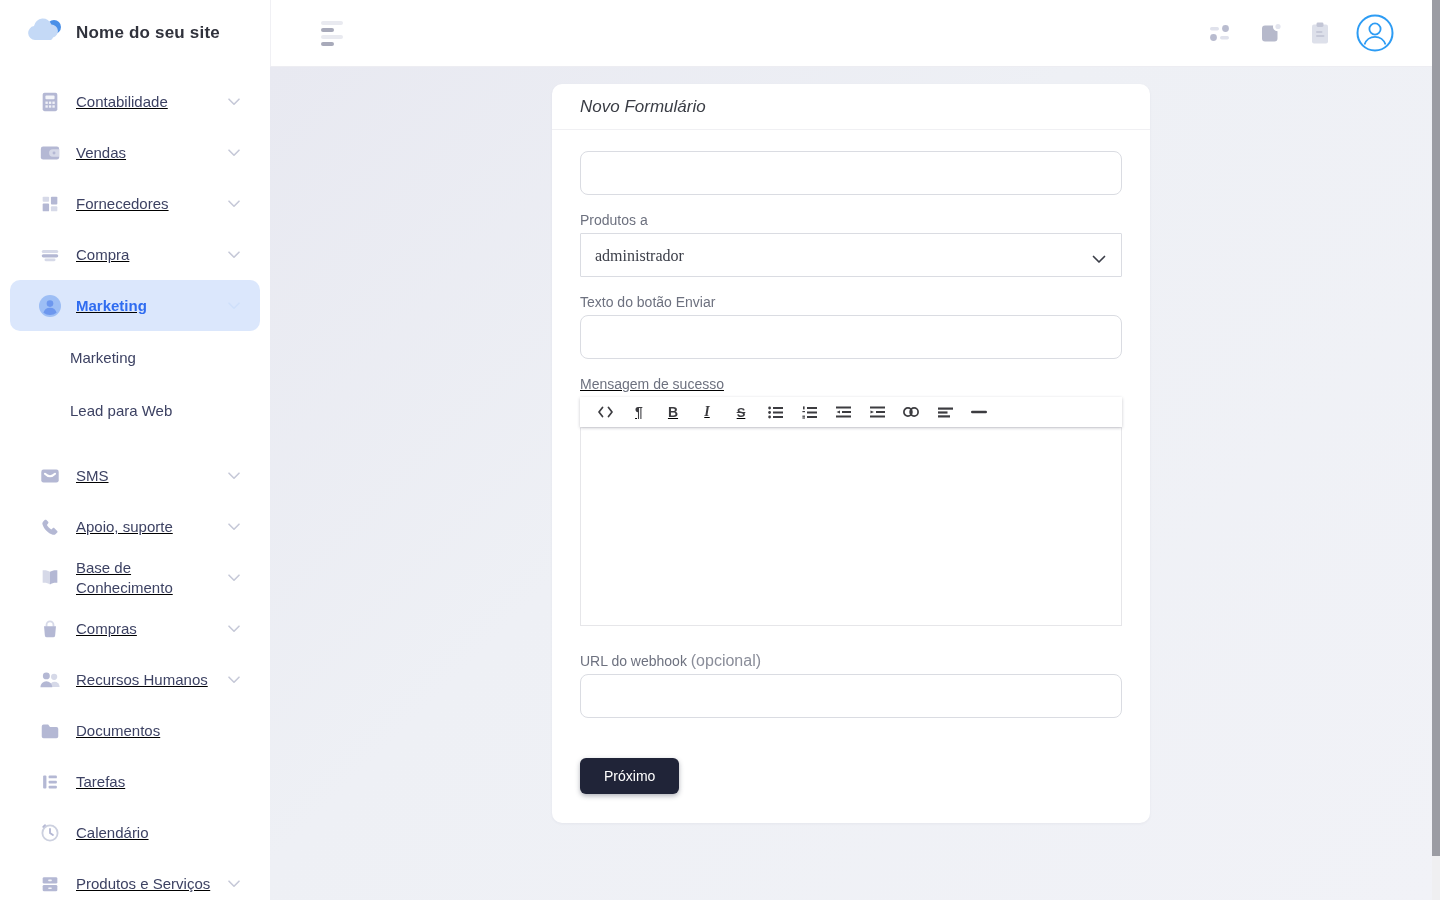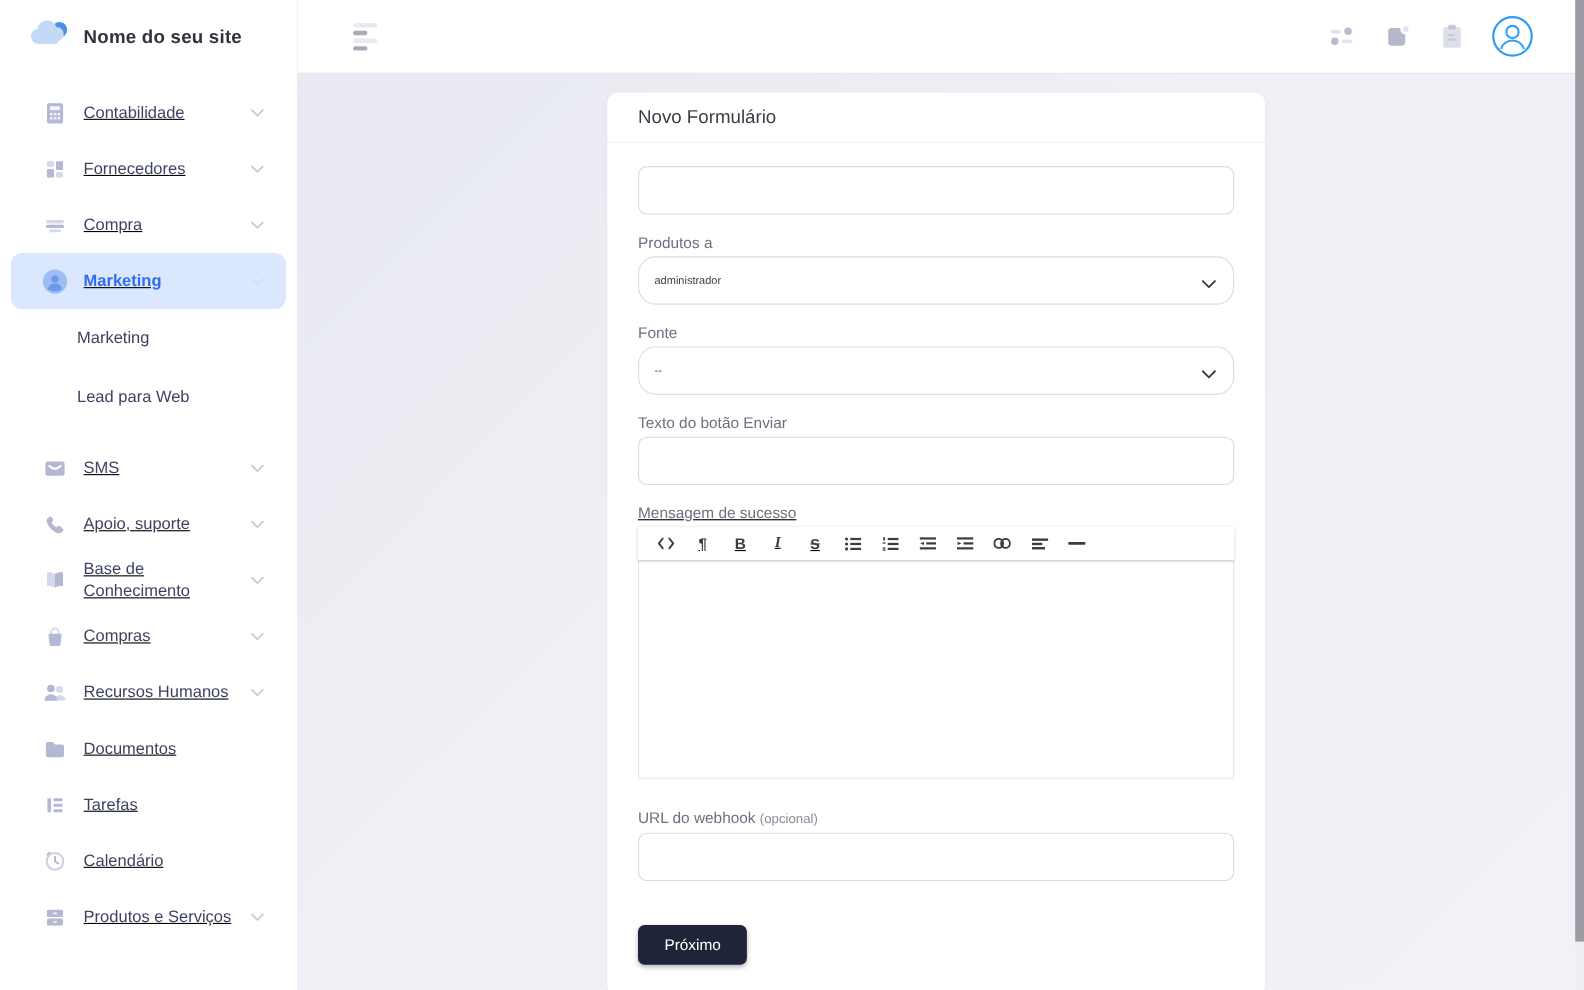--- a/index.html
+++ b/index.html
@@ -29,29 +29,29 @@
   .burger .l1,.burger .l3 { width:22px; height:4px; background:#e9eaf0; }
   .burger .l2,.burger .l4 { width:13px; height:4px; background:#a8aaba; }
   .header-right { margin-left:auto; display:flex; align-items:center; gap:22px; padding-right:46px; }
   .hicon { width:28px; height:28px; display:flex; align-items:center; justify-content:center; cursor:pointer; }
   .avatar { width:38px; height:38px; display:flex; align-items:center; justify-content:center; cursor:pointer; }
 
   
   .main { position:absolute; left:270px; top:67px; width:1170px; height:833px; background:linear-gradient(135deg,#e8e9f1 0%,#eef0f5 40%,#f1f2f7 100%); overflow:hidden; }
   .card { width:598px; margin:17px 0 0 282px; background:#fff; border-radius:10px; box-shadow:0 1px 3px rgba(45,48,80,.05); }
   .card-header { padding:13px 28px 12px; border-bottom:1px solid #f0f0f3; }
-  .card-title { font-size:17px; color:#3a3d45; }
+  .card-title { font-size:17px; color:#3a3d45;font-style:italic; }
   .card-body { padding:21px 28px 29px; }
 
   .fgroup { margin-bottom:16px; }
   .flabel { display:block; font-size:14px; color:#6d717f; line-height:18px; margin-bottom:4px; }
-  .fhint { font-size:12px; color:#8a8d99; }
+  .fhint { font-size:16px; color:#8a8d99; }
   .tinput { width:100%; height:44px; border:1px solid #dadce2; border-radius:8px; padding:0 14px; font-size:14px; color:#3b3e48; background:#fff; outline:none; font-family:inherit; }
   .selwrap { position:relative; }
-  .tselect { width:100%; height:44px; border:1px solid #dadce2; border-radius:16px; padding:0 36px 0 14px; font-size:10px; color:#3b3e48; background:#fff; outline:none; appearance:none; -webkit-appearance:none; font-family:Liberation Sans, sans-serif; cursor:pointer; }
+  .tselect { width:100%; height:44px; border:1px solid #dadce2; border-radius:1px; padding:0 36px 0 14px; font-size:16px; color:#3b3e48; background:#fff; outline:none; appearance:none; -webkit-appearance:none; font-family:Liberation Serif, serif; cursor:pointer; }
   .selchev { position:absolute; right:16px; top:17px; pointer-events:none; }
 
   .editor { margin-bottom:10px;text-decoration:underline; }
   .editor-toolbar { position:relative; z-index:1; display:flex; align-items:center; gap:0; height:30px; padding:0 8px; background:#fff; box-shadow:0 1px 3px rgba(60,60,80,.28); }
   .tool { width:34px; height:26px; display:flex; align-items:center; justify-content:center; color:#3c3c40; cursor:pointer; border-radius:3px; }
   .tool svg { display:block; }
   .tool .tg { font-size:14px; line-height:1; }
   .tool .tg.b { font-weight:bold; }
   .tool .tg.i { font-style:italic; font-family:"Liberation Serif",serif; font-weight:bold; }
   .tool .tg.s { text-decoration:line-through; font-weight:bold; font-size:13px; }
@@ -87,20 +87,35 @@
               <rect x="7" y="5" width="10" height="4" rx="1" fill="#fff" opacity=".85"></rect>
               <rect x="7" y="11.5" width="2.6" height="2.6" fill="#fff" opacity=".8"></rect>
               <rect x="10.8" y="11.5" width="2.6" height="2.6" fill="#fff" opacity=".8"></rect>
               <rect x="14.6" y="11.5" width="2.6" height="2.6" fill="#fff" opacity=".8"></rect>
               <rect x="7" y="15.6" width="2.6" height="2.6" fill="#fff" opacity=".8"></rect>
               <rect x="10.8" y="15.6" width="2.6" height="2.6" fill="#fff" opacity=".8"></rect>
               <rect x="14.6" y="15.6" width="2.6" height="2.6" fill="#fff" opacity=".8"></rect>
             </svg>
           </span>
           <span class="lbl">Contabilidade</span>
+          <span class="chev">
+            <svg width="12" height="8" viewBox="0 0 12 8">
+              <path d="M1 1.2 L6 6.2 L11 1.2" stroke="#c6c9d8" stroke-width="1.6" fill="none" stroke-linecap="round" stroke-linejoin="round"></path>
+            </svg>
+          </span>
+        </div>
+        <div class="nav-item">
+          <span class="ico">
+            <svg width="22" height="22" viewBox="0 0 24 24">
+              <rect x="2" y="5" width="20" height="14" rx="2.5" fill="#b4b8d4"></rect>
+              <path d="M15 8 h7 v8 h-7 a4 4 0 0 1 0 -8z" fill="#d6d9e8"></path>
+              <circle cx="16.4" cy="12" r="1.6" fill="#b4b8d4"></circle>
+            </svg>
+          </span>
+          <span class="lbl">Vendas</span>
           <span class="chev">
             <svg width="12" height="8" viewBox="0 0 12 8">
               <path d="M1 1.2 L6 6.2 L11 1.2" stroke="#c6c9d8" stroke-width="1.6" fill="none" stroke-linecap="round" stroke-linejoin="round"></path>
             </svg>
           </span>
         </div>
         <div class="nav-item">
           <span class="ico">
             <svg width="22" height="22" viewBox="0 0 24 24">
               <rect x="4" y="4" width="7" height="5.5" rx="1" fill="#d6d9e8"></rect>
@@ -328,31 +343,20 @@
           <div class="selwrap">
             <select class="tselect" id="sel-atribuir"><option>administrador</option></select>
             <span class="selchev">
               <svg width="14" height="9" viewBox="0 0 14 9">
                   <path d="M1.5 1.5 L7 7 L12.5 1.5" stroke="#3b3e48" stroke-width="1.7" fill="none" stroke-linecap="round" stroke-linejoin="round"></path>
                 </svg>
             </span>
           </div>
         </div>
 
-        <div class="fgroup">
-          <label class="flabel">Fonte</label>
-          <div class="selwrap">
-            <select class="tselect" id="sel-fonte"><option>--</option></select>
-            <span class="selchev">
-              <svg width="14" height="9" viewBox="0 0 14 9">
-                  <path d="M1.5 1.5 L7 7 L12.5 1.5" stroke="#3b3e48" stroke-width="1.7" fill="none" stroke-linecap="round" stroke-linejoin="round"></path>
-                </svg>
-            </span>
-          </div>
-        </div>
 
         <div class="fgroup">
           <label class="flabel">Texto do botão Enviar</label>
           <input class="tinput" type="text" value="" style="">
         </div>
 
         <div class="fgroup editor">
           <label class="flabel">Mensagem de sucesso</label>
           <div class="editor-toolbar" id="editor-toolbar">
               <span class="tool">

